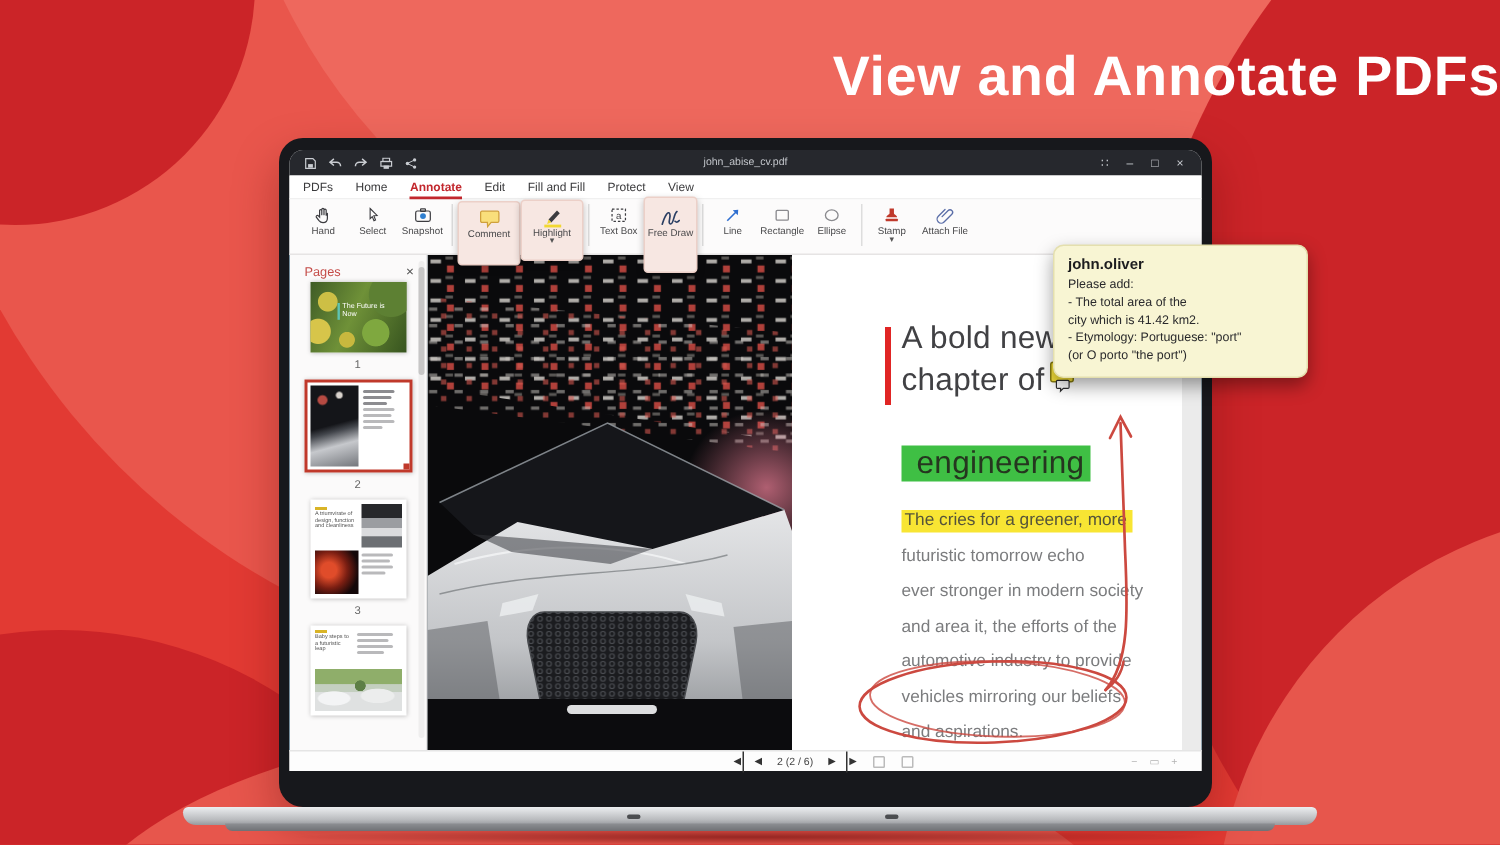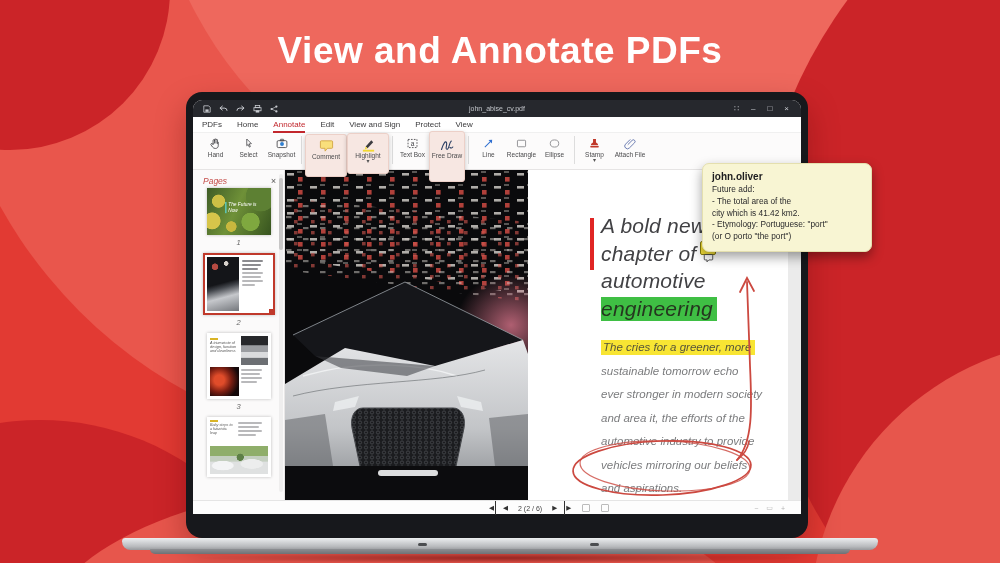--- a/index.html
+++ b/index.html
@@ -10,21 +10,21 @@
   .bg-circle { position:absolute; border-radius:50%; }
   .bg-light-top   { left:-60px;  top:-500px; width:950px;  height:950px;  background:#e9564c; }
   .bg-light-top2  { left:150px;  top:-560px; width:780px;  height:780px;  background:#ee685d; }
   .bg-dark-tl     { left:-150px; top:-170px; width:320px;  height:320px;  background:#cb2428; }
   .bg-dark-right  { left:755px;  top:-190px; width:940px;  height:940px;  background:#cb2428; }
   .bg-light-br    { left:810px;  top:340px;  width:560px;  height:560px;  background:#e7564c; }
   .bg-dark-bl     { left:-230px; top:420px;  width:540px;  height:540px;  background:#cb2428; }
   .bg-light-b     { left:40px;   top:480px;  width:720px;  height:320px;  background:#e7564c; }
 
   
-  .hero-title { position:absolute; top:30px; left:0; width:1000px; text-align:center;
+  .hero-title { position:absolute; top:30px; left:0; width:1000px; text-align:right;
     color:#ffffff; font-size:37px; font-weight:bold; letter-spacing:.5px; z-index:3; }
 
   
   .screen { position:absolute; left:186px; top:92px; width:622px; height:446px;
     background:#17181c; border-radius:16px; z-index:4; box-shadow:0 14px 30px rgba(90,10,10,.35); }
   .base { position:absolute; left:122px; top:538px; width:756px; height:12px; z-index:5;
     background:linear-gradient(#eceef0, #b9bbbe 70%, #97999d); border-radius:4px 4px 10px 10px; }
   .base::after { content:""; position:absolute; left:28px; right:28px; bottom:-4px; height:5px;
     background:linear-gradient(#8d8f93,#6f7175); border-radius:0 0 12px 12px; }
   .foot { position:absolute; top:5px; width:9px; height:3px; background:#4b4d50; border-radius:2px; }
@@ -40,37 +40,37 @@
   .tb-left { display:flex; gap:8px; margin-left:10px; align-items:center; }
   .tb-left svg { display:block; }
   .tb-filename { position:absolute; left:0; right:0; text-align:center; font-size:7px; color:#c3c6cb; }
   .tb-right { margin-left:auto; display:flex; gap:12px; margin-right:12px; font-size:8px; z-index:2; }
   .tb-right span { cursor:default; line-height:17px; }
 
   .menubar { position:absolute; left:0; top:17px; width:100%; height:16px; background:#ffffff;
     display:flex; align-items:center; gap:15px; padding-left:9px; font-size:8px; color:#3a3a3c;
     border-bottom:1px solid #f0f0f0; }
   .menu-item { position:relative; }
-  .menu-item.active { color:#c2272d; font-weight:normal; }
+  .menu-item.active { color:#c2272d; font-weight:bold; }
   .menu-item.active::after { content:""; position:absolute; left:0; right:0; bottom:-4px; height:2px; background:#c2272d; }
 
   .toolbar { position:absolute; left:0; top:33px; width:100%; height:37px; background:#fcfbfb;
     border-bottom:1px solid #e6e4e4; display:flex; align-items:flex-start; padding-left:6px; overflow:visible; z-index:20; }
   .tb-item { width:33px; min-width:33px; height:35px; display:flex; flex-direction:column; align-items:center;
     justify-content:flex-start; padding-top:3px; font-size:6.5px; color:#4a4a4c; text-align:center; line-height:7px; }
   .tb-item .ic { height:15px; display:flex; align-items:center; }
   .tb-item.raised { background:#f7e7e2; border:1px solid #ecd0c8; border-radius:3px;
     box-shadow:0 2px 5px rgba(0,0,0,.22); z-index:25; }
   .tb-item.raised-comment { width:42px; min-width:42px; height:43px; margin-top:1px; }
   .tb-item.raised-highlight { width:42px; min-width:42px; height:41px; }
   .tb-item.raised-freedraw { width:36px; min-width:36px; height:51px; margin-top:-2px; padding-top:5px; }
   .caret { font-size:6px; color:#555; line-height:5px; }
   .tb-sep { width:1px; height:28px; background:#ddd; margin:3px 3px 0 3px; }
 
-  .content { position:absolute; left:0; top:70px; width:100%; height:330px; display:flex; overflow:hidden; background:#0c4a6e;font-style:italic; }
+  .content { position:absolute; left:0; top:70px; width:100%; height:330px; display:flex; overflow:hidden; background:#0c4a6e; }
 
   
   .sidebar { position:relative; width:92px; min-width:92px; height:100%; background:#fbfafa; border-right:1px solid #e8e6e6; }
   .sb-head { display:flex; align-items:center; justify-content:space-between; padding:6px 8px 2px 10px; }
   .sb-title { color:#c44b47; font-size:8.5px; }
   .sb-close { color:#555; font-size:9px; }
   .sb-scroll { position:absolute; right:1px; top:4px; width:4px; height:318px; background:#efeeee; border-radius:2px; }
   .sb-scroll::after { content:""; position:absolute; top:4px; left:0; width:4px; height:72px; background:#c7c6c6; border-radius:2px; }
   .thumb-wrap { display:flex; flex-direction:column; align-items:center; }
   .pagenum { font-size:7.5px; color:#666; margin:3px 0 6px 0; }
@@ -117,21 +117,21 @@
       linear-gradient(180deg, #8fae6a 0 36%, #c4cfc0 37% 55%, #dfe1e1 56%); }
 
   
   .main { position:relative; flex:1; height:100%; background:#ffffff; }
   .gutter { position:absolute; right:0; top:0; width:13px; height:100%; background:#ebebeb; }
   .photo { position:absolute; left:0; top:0; width:243px; height:330px; }
 
   .pagetext { position:absolute; left:243px; top:0; right:13px; height:100%; }
   .accent-bar { position:absolute; left:62px; top:48px; width:4px; height:52px; background:#e02524; }
   .headline { position:absolute; left:73px; top:42px; font-size:21px; line-height:27.5px; color:#414144; letter-spacing:.2px; }
-  .hl-green { background:#3fbf44; color:#25361f; padding:0 4px 1px 0; }
+  .hl-green { background:#3fbf44; color:#25361f; padding:0 4px 1px 10px; }
   .comment-chip { display:inline-block; width:16px; height:14px; background:#f7e23a; border:1px solid #8a7f10;
     border-radius:2px; vertical-align:-2px; margin-left:4px; text-align:center; }
   .para { position:absolute; left:73px; top:166px; font-size:11.5px; line-height:23.5px; color:#7b7c7e; }
   .hl-yellow { background:#f8e533; color:#55543a; padding:1px 4px 2px 2px; }
   .anno-svg { position:absolute; left:0; top:0; width:100%; height:100%; pointer-events:none; z-index:8; }
 
   
   .statusbar { position:absolute; left:0; bottom:0; width:100%; height:14px; background:#fdfdfd;
     border-top:1px solid #e5e5e5; font-size:7.5px; color:#555; }
   .nav-group { position:absolute; left:296px; top:0; height:14px; display:flex; align-items:center; gap:7px; }
@@ -212,21 +212,21 @@
       <span>□</span>
       <span>×</span>
     </div>
   </div>
 
   <div class="menubar">
     <span class="menu-item">PDFs</span>
     <span class="menu-item">Home</span>
     <span class="menu-item active">Annotate</span>
     <span class="menu-item">Edit</span>
-    <span class="menu-item">View and Sign</span>
+    <span class="menu-item">Fill and Fill</span>
     <span class="menu-item">Protect</span>
     <span class="menu-item">View</span>
   </div>
 
   <div class="toolbar">
     <div class="tb-item">
       <span class="ic">
           <svg width="13" height="13" viewBox="0 0 16 16">
             <path d="M5 8V4.2a.9.9 0 0 1 1.8 0 M6.8 7.5V3.2a.9.9 0 0 1 1.8 0 M8.6 7.5V3.8a.9.9 0 0 1 1.8 0 V8 M5 8v1.5L3.8 8.3a1 1 0 0 0-1.5 1.2l2.2 3c.8 1 1.8 1.6 3.3 1.6 2.5 0 3.6-1.5 3.6-3.6V6.5" fill="none" stroke="#3c3c40" stroke-width="1" stroke-linecap="round"></path>
           </svg>
@@ -446,26 +446,26 @@
         <polygon points="243,244 204,248 210,296 243,296" fill="#595c60" opacity=".5"></polygon>
       </svg>
 
       <div class="pagetext">
         <div class="accent-bar"></div>
         <div class="headline">
           <span>A bold new</span><br>
           <span>chapter of</span><span class="comment-chip"><svg width="11" height="10" viewBox="0 0 14 13">
                 <path d="M2.5 2h9a1 1 0 0 1 1 1v5a1 1 0 0 1-1 1H7.5L5 11.5 5.2 9H2.5a1 1 0 0 1-1-1V3a1 1 0 0 1 1-1Z" fill="#fff" stroke="#2c2c2e" stroke-width="1"></path>
               </svg></span><br>
-          <span>automotive</span><br>
+          <br>
           <span class="hl-green">engineering</span>
         </div>
         <div class="para">
           <span class="hl-yellow">The cries for a greener, more</span><br>
-          <span>sustainable tomorrow echo</span><br>
+          <span>futuristic tomorrow echo</span><br>
           <span>ever stronger in modern society</span><br>
           <span>and area it, the efforts of the</span><br>
           <span>automotive industry to provide</span><br>
           <span>vehicles mirroring our beliefs</span><br>
           <span>and aspirations.</span>
         </div>
       </div>
 
       <svg class="anno-svg" viewBox="0 0 516 330">
         <path d="M452 290 C468 272 467 238 465 196 C464 166 463 134 462 112" fill="none" stroke="#cc4940" stroke-width="1.8" stroke-linecap="round"></path>
@@ -490,18 +490,18 @@
     <div class="zoom-group">
       <span>−</span>
       <span>▭</span>
       <span>+</span>
     </div>
   </div>
 </div>
 
 <div class="note">
   <div class="note-author">john.oliver</div>
-  <div class="note-line">Future add:</div>
+  <div class="note-line">Please add:</div>
   <div class="note-line">- The total area of the</div>
   <div class="note-line">city which is 41.42 km2.</div>
   <div class="note-line">- Etymology: Portuguese: "port"</div>
   <div class="note-line">(or O porto "the port")</div>
 </div>
 
 </body></html>

